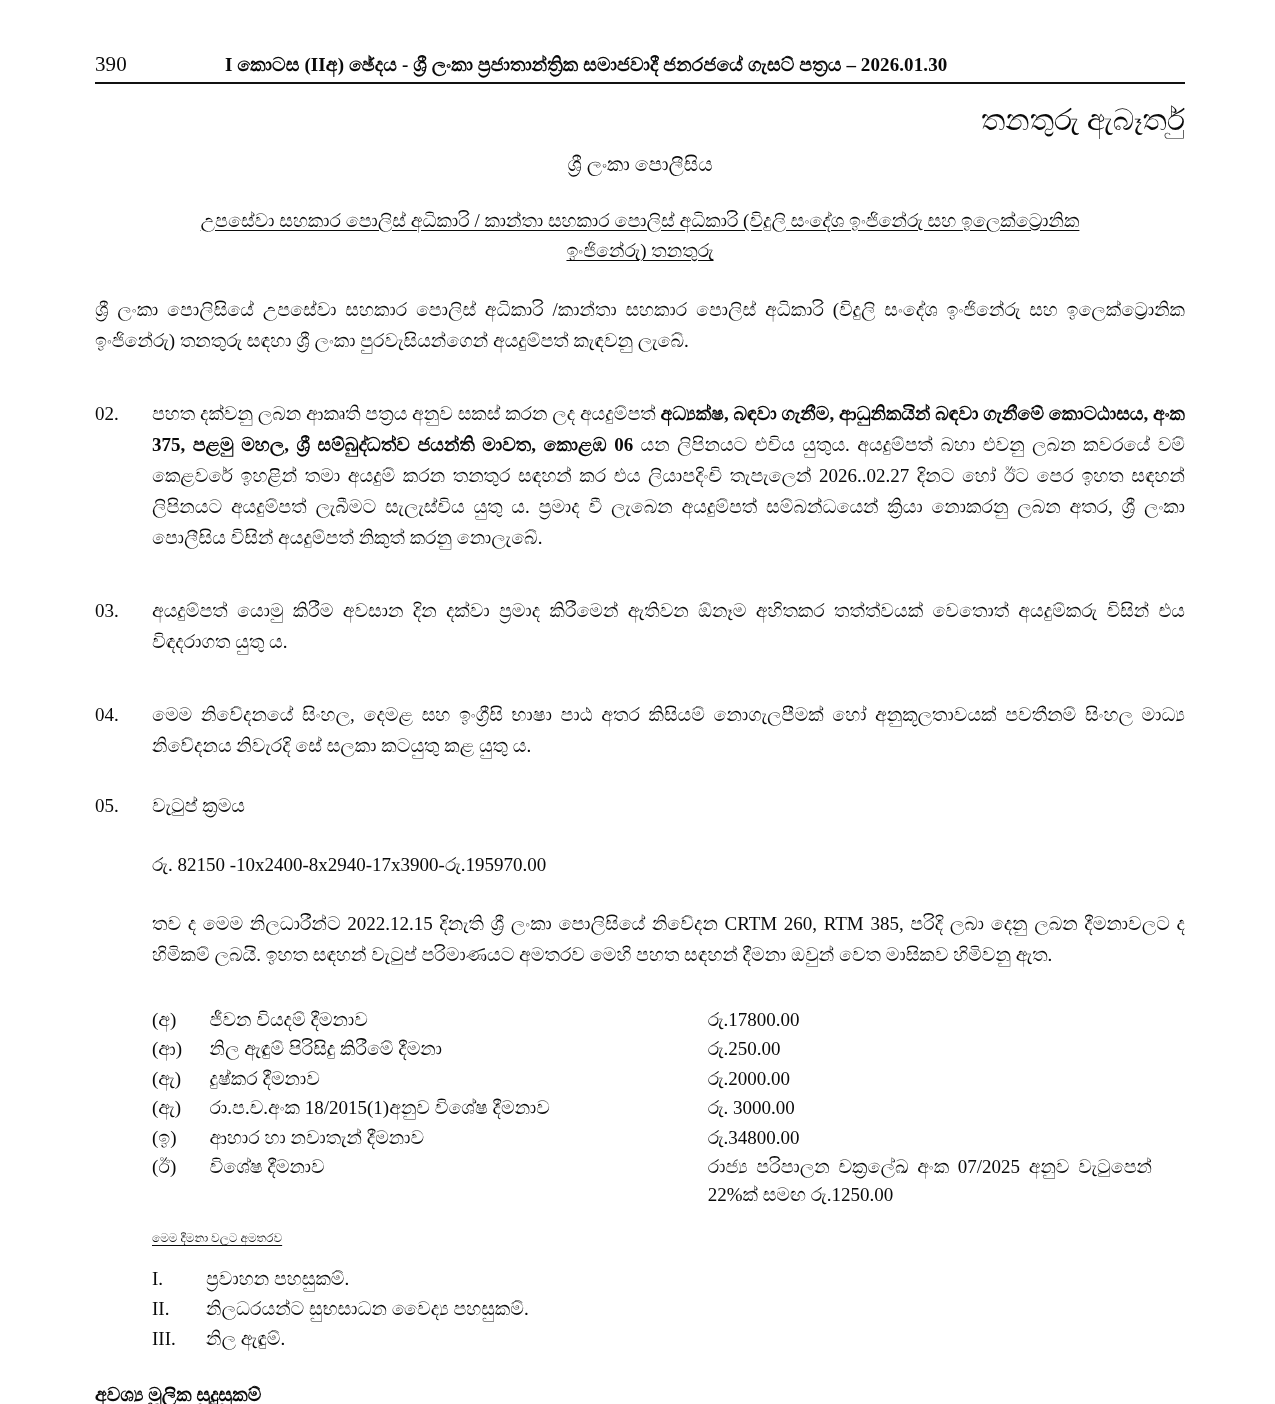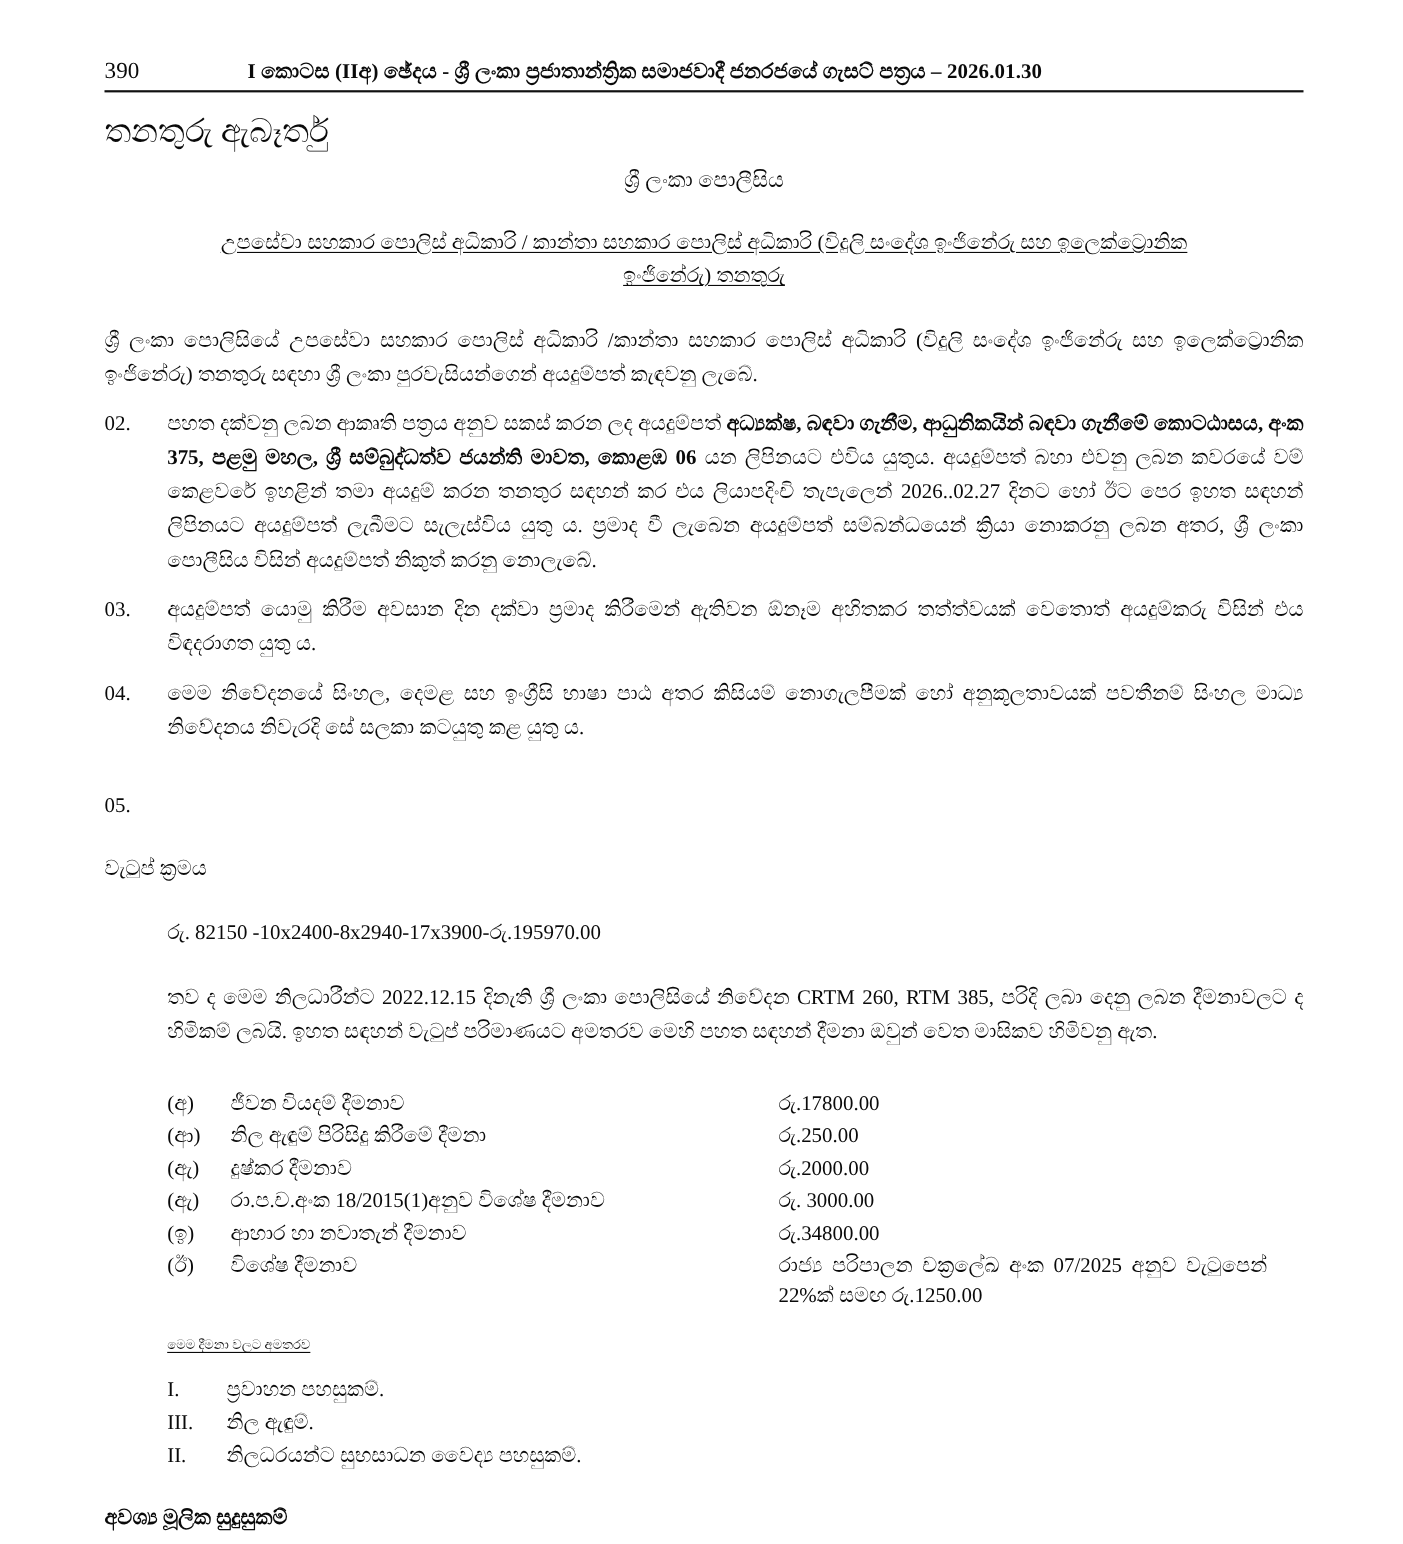--- a/index.html
+++ b/index.html
@@ -49,21 +49,21 @@
     white-space: nowrap;
   }
   .rule {
     margin-top: 5px;
     border-top: 2.2px solid #111;
     height: 0;
   }
 
   
   .doc-title {
-    text-align: left;
+    text-align: right;
     font-size: 30px;
     font-weight: 400;
     margin-top: 17px;
     line-height: 1.25;
   }
   .doc-subtitle {
     text-align: center;
     font-size: 20px;
     margin-top: 14px;
   }
@@ -83,35 +83,35 @@
     font-size: 19px;
     line-height: 1.63;
     text-align: justify;
     margin-top: 22px;
   }
   .lead {
     margin-top: 28px;
   }
   .numbered {
     display: flex;
-    margin-top: 14px;
+    margin-top: 42px;
   }
   .numbered .num {
     width: 57px;
     flex: 0 0 57px;
     font-size: 19px;
     line-height: 1.63;
   }
   .numbered .txt {
     flex: 1;
     font-size: 19px;
     line-height: 1.63;
     text-align: justify;
   }
-  .numbered.tight { margin-top: 40px; flex-direction: column; }
+  .numbered.tight { margin-top: 29px; }
   b { font-weight: 700; }
 
   .sub-block {
     margin-left: 57px;
   }
   .sub-line {
     font-size: 19px;
     line-height: 1.63;
     margin-top: 28px;
     text-align: justify;
@@ -260,26 +260,26 @@
     </table>
 
     <div>
       <div class="extra-head">මෙම දීමනා වලට අමතරව</div>
       <div class="roman">
         <div class="roman-row">
           <div class="rn">I.</div>
           <div>ප්‍රවාහන පහසුකම්.</div>
         </div>
         <div class="roman-row">
+          <div class="rn">II.</div>
+          <div>නිලධරයන්ට සුභසාධන වෛද්‍ය පහසුකම්.</div>
+        </div>
+        <div class="roman-row">
           <div class="rn">III.</div>
           <div>නිල ඇඳුම්.</div>
         </div>
-        <div class="roman-row">
-          <div class="rn">II.</div>
-          <div>නිලධරයන්ට සුභසාධන වෛද්‍ය පහසුකම්.</div>
-        </div>
       </div>
     </div>
 
     <div class="section-head">අවශ්‍ය මූලික සුදුසුකම්</div>
 
   </div>
 </div>
 
 </body></html>

